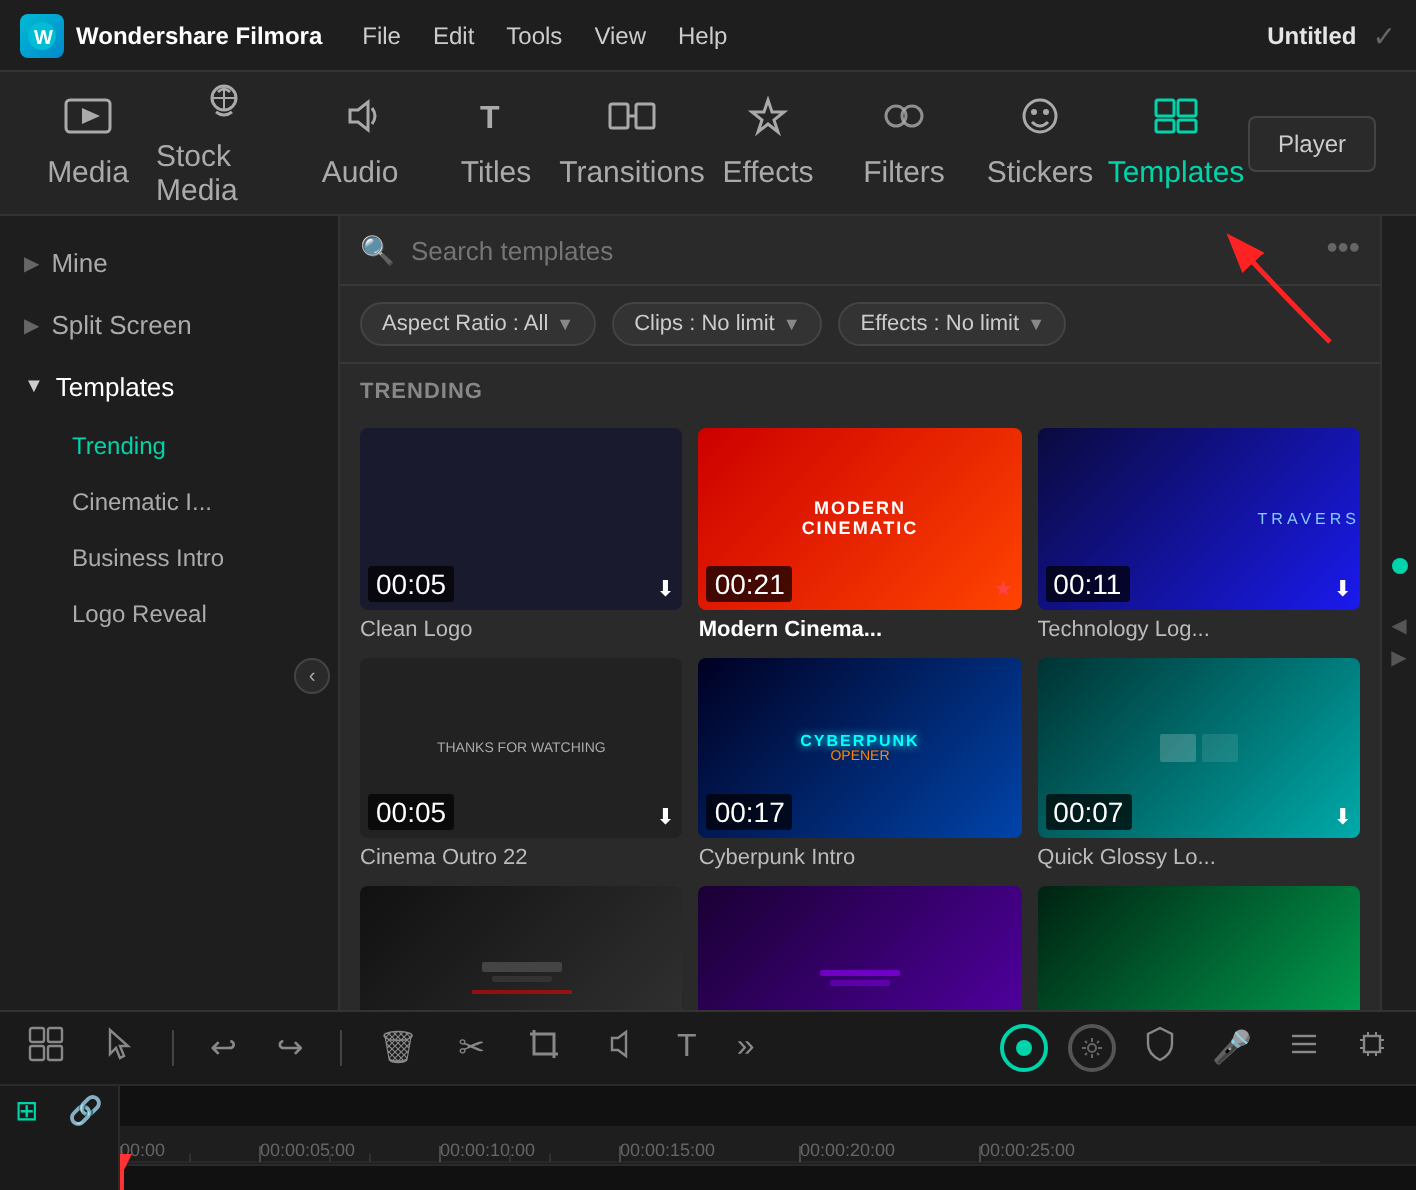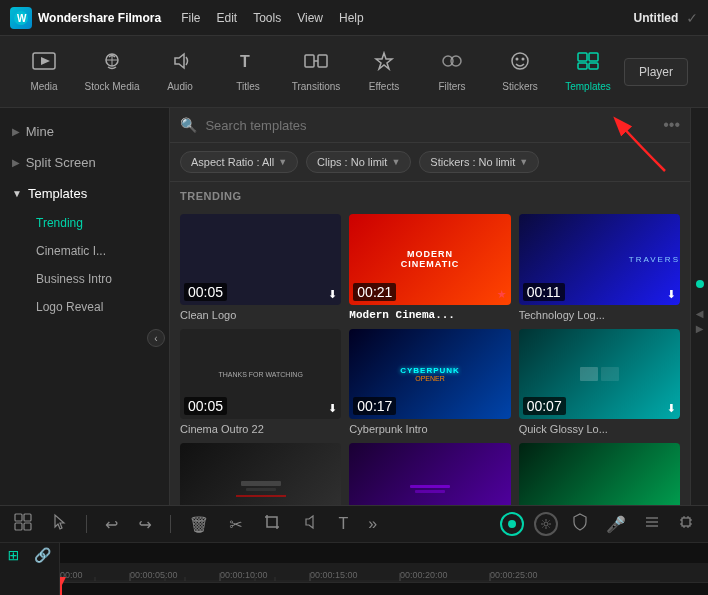--- a/index.html
+++ b/index.html
@@ -14,21 +14,21 @@
     .menu-item { color: #ccc; cursor: pointer; font-size: 12px; }
     .top-right { display: flex; align-items: center; gap: 8px; margin-left: auto; }
     .project-title { color: #e5e5e5; font-size: 12px; font-weight: bold; }
     .check-icon { color: #666; font-size: 14px; }
 
     
     .toolbar { display: flex; align-items: center; background: #252525; height: 72px; border-bottom: 1px solid #333; padding: 0 10px; }
     .toolbar-item { display: flex; flex-direction: column; align-items: center; justify-content: center; width: 68px; height: 68px; cursor: pointer; border-radius: 4px; color: #aaa; gap: 4px; }
     .toolbar-item.active { color: #00d4aa; }
     .toolbar-item .t-icon { font-size: 22px; }
-    .toolbar-item .t-label { font-size: 10px; }
+    .toolbar-item .t-label { font-size: 15px; }
     .toolbar-spacer { flex: 1; }
     .player-btn { background: #2a2a2a; border: 1px solid #444; color: #ccc; padding: 6px 14px; border-radius: 4px; cursor: pointer; font-size: 12px; margin-right: 10px; }
 
     
     .main-area { display: flex; height: calc(595px - 36px - 72px - 90px); }
 
     
     .sidebar { width: 170px; background: #1e1e1e; border-right: 1px solid #333; padding: 8px 0; flex-shrink: 0; }
     .sidebar-item { display: flex; align-items: center; gap: 6px; padding: 8px 12px; cursor: pointer; color: #aaa; font-size: 13px; }
     .sidebar-item .arrow { font-size: 10px; color: #666; }
@@ -50,21 +50,21 @@
 
     .section-label { padding: 8px 10px 4px; color: #888; font-size: 11px; font-weight: 600; letter-spacing: 0.5px; }
 
     .templates-grid { display: grid; grid-template-columns: repeat(3, 1fr); gap: 8px; padding: 8px 10px; overflow-y: auto; flex: 1; }
     .template-card { display: flex; flex-direction: column; cursor: pointer; }
     .template-thumb { width: 100%; aspect-ratio: 16/9; border-radius: 4px; position: relative; overflow: hidden; display: flex; align-items: center; justify-content: center; font-size: 10px; color: #fff; }
     .template-duration { position: absolute; bottom: 4px; left: 4px; background: rgba(0,0,0,0.7); color: #fff; font-size: 14px; padding: 1px 4px; border-radius: 2px; }
     .template-dl { position: absolute; bottom: 4px; right: 4px; color: #fff; font-size: 11px; }
     .template-star { position: absolute; bottom: 4px; right: 4px; color: #ff4444; font-size: 11px; }
     .template-name { margin-top: 4px; font-size: 11px; color: #bbb; white-space: nowrap; overflow: hidden; text-overflow: ellipsis; }
-    .template-name.bold { font-weight: 700; color: #fff; font-family: Liberation Mono, monospace; }
+    .template-name.bold { font-weight: 700; color: #fff; }
 
     
     .thumb-dark { background: #1a1a2e; }
     .thumb-red { background: linear-gradient(135deg, #cc0000, #ff4400); }
     .thumb-blue { background: linear-gradient(135deg, #0a0a3e, #1a1aee); justify-content: flex-end; }
     .thumb-gray { background: #222; }
     .thumb-teal { background: linear-gradient(135deg, #003333, #00aaaa); }
     .thumb-dark2 { background: linear-gradient(135deg, #111, #333); }
 
     
@@ -241,21 +241,21 @@
       <div class="filter-bar">
         <button class="filter-btn">
           <span>Aspect Ratio : All</span>
           <span class="filter-chevron">▼</span>
         </button>
         <button class="filter-btn">
           <span>Clips : No limit</span>
           <span class="filter-chevron">▼</span>
         </button>
         <button class="filter-btn">
-          <span>Stickers : No limit</span>
+          <span>Effects : No limit</span>
           <span class="filter-chevron">▼</span>
         </button>
       </div>
 
       <div class="section-label">TRENDING</div>
 
       <div class="templates-grid">
 
         <div class="template-card">
           <div class="template-thumb thumb-dark">

